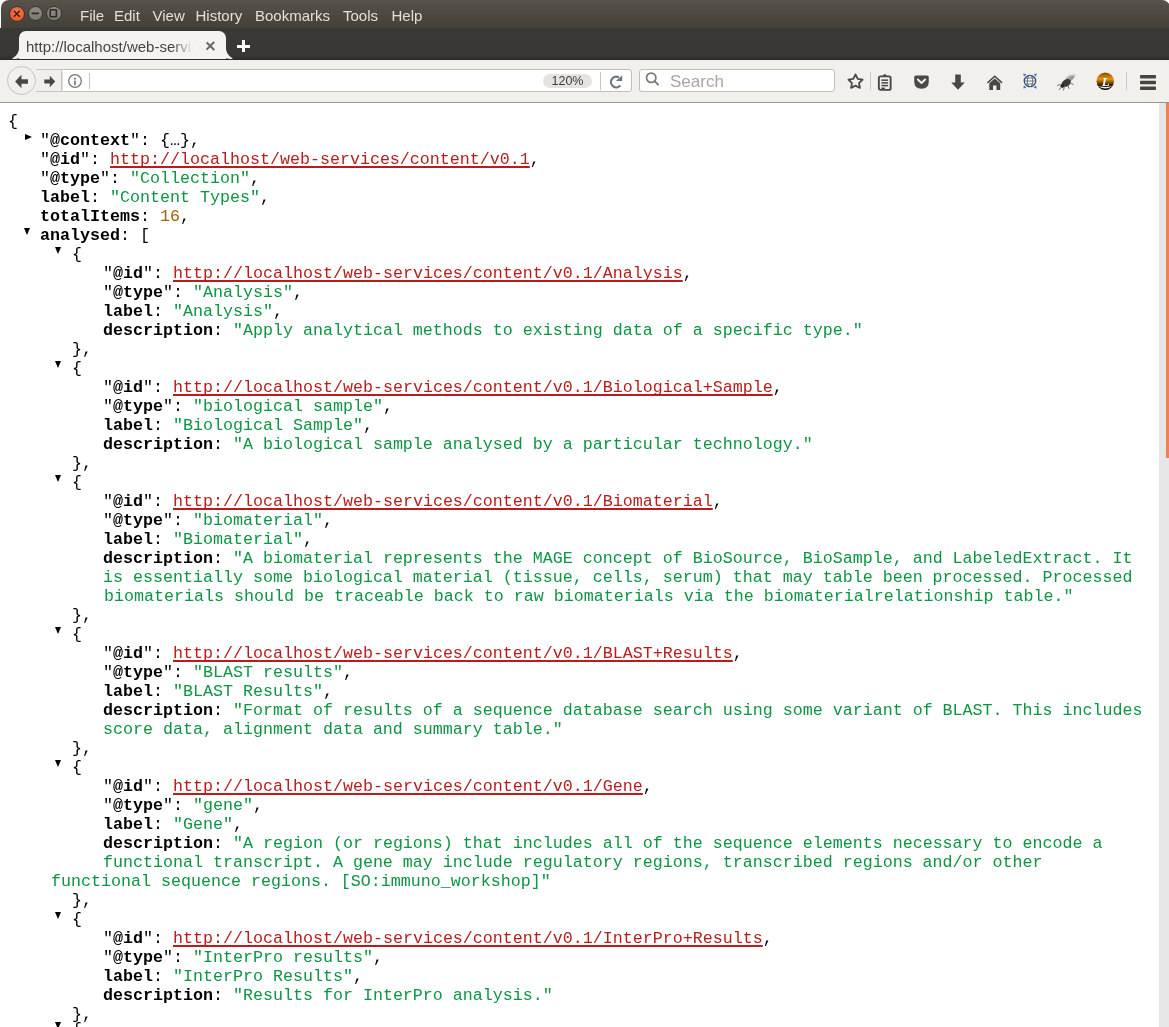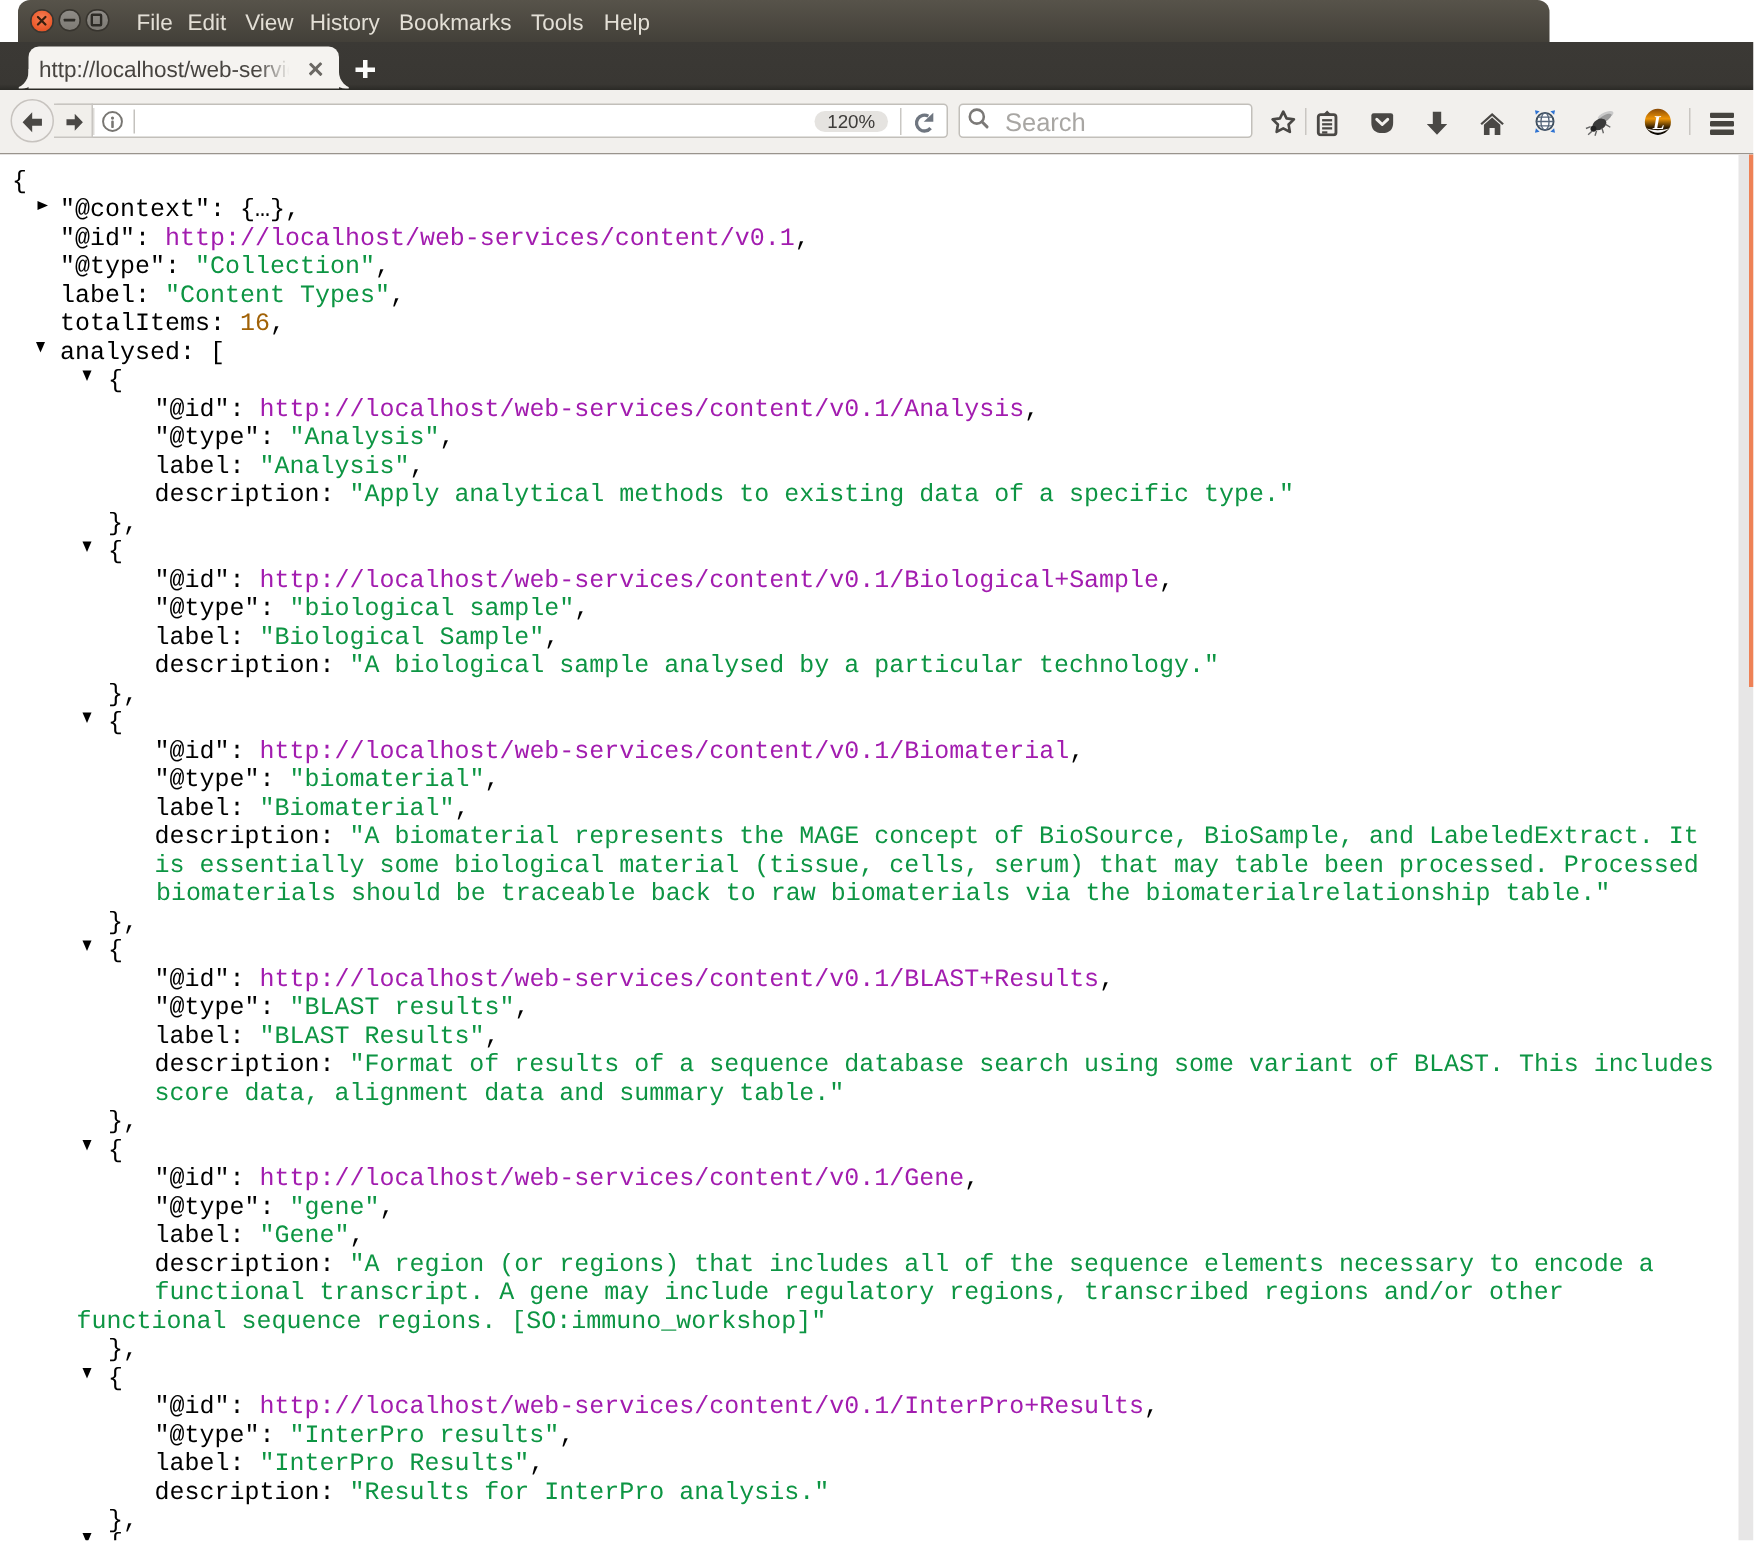--- a/index.html
+++ b/index.html
@@ -1,18 +1,18 @@
 <!DOCTYPE html>
 <html><head><meta charset="utf-8"><title>http://localhost/web-services/content/v0.1</title>
 <style>
 *{margin:0;padding:0;box-sizing:border-box}
 html,body{width:1169px;height:1027px;overflow:hidden}
 body{font-family:"Liberation Sans",sans-serif;background:#fff;position:relative}
 
-#titlebar{position:absolute;left:12px;top:0;width:1021px;height:28px;
+#titlebar{position:absolute;left:1px;top:0;width:1169px;height:28px;
  background:linear-gradient(#57534a,#434039);border-radius:8px 8px 0 0}
 #titlebar .menus{position:absolute;top:5px;left:0;height:22px;color:#e3dfd6;font-size:15px;line-height:22px}
 #titlebar .menus span{position:absolute;white-space:nowrap}
 .wbtn{position:absolute;border-radius:50%;}
 
 #tabstrip{position:absolute;left:0;top:28px;width:1169px;height:31.5px;
  background:linear-gradient(#3b3935 0%,#393733 88%,#2b2a26 100%)}
 #tab{position:absolute;left:19px;top:3.2px;width:207px;height:28.3px;background:#f5f3f0;
  border-radius:7px 7px 0 0}
 #tab:before,#tab:after{content:"";position:absolute;bottom:0;width:13px;height:13px;background:transparent}
@@ -43,24 +43,24 @@
  border-radius:7px;font-size:12.5px;line-height:14px;color:#3e3c3a;text-align:center}
 #searchbox{position:absolute;left:639px;top:9px;width:196px;height:23.5px;background:#fff;
  border:1px solid #c2bfba;border-radius:3px;}
 #searchbox .ph{position:absolute;left:30px;top:2.5px;font-size:17px;line-height:19px;color:#a8a6a3}
 .icon{position:absolute;top:0;left:0}
 
 #content{position:absolute;left:0;top:103px;width:1169px;height:924px;background:#fff;overflow:hidden;
  font-family:"Liberation Mono",monospace;font-size:16.664px;line-height:19px;color:#000}
 #jsonpad{height:8.5px}
 .ln{height:19px;white-space:pre}
-.k{font-weight:normal}
+.k{font-weight:bold}
 .s{color:#0d9543}
 .n{color:#a16207}
-.a{color:#a21caf;text-decoration-skip-ink:none;text-decoration-thickness:1.5px;text-underline-offset:2px}
+.a{color:#b91c1c;text-decoration:underline;text-decoration-skip-ink:none;text-decoration-thickness:1.5px;text-underline-offset:2px}
 .trr{position:absolute;width:0;height:0;border-left:7.5px solid #000;border-top:3.4px solid transparent;border-bottom:3.4px solid transparent}
 .trd{position:absolute;width:0;height:0;border-top:7.3px solid #000;border-left:3.3px solid transparent;border-right:3.3px solid transparent}
 #sbtrack{position:absolute;right:0;top:103px;width:10px;height:924px;background:#e7e6e6}
 #sbthumb{position:absolute;right:0;top:103px;width:3.5px;height:355px;background:#ee8156}
 </style></head>
 <body>
 <div id="titlebar">
 <div class="wbtn" style="left:7.8px;top:5.8px;width:16.6px;height:16.6px;background:radial-gradient(circle at 50% 38%, #f57f55, #ec5c2e 62%, #d44a1e);border:1.5px solid #393630">
 <svg class="icon" style="position:absolute;left:0;top:0" width="13.6" height="13.6" viewBox="0 0 13.6 13.6">
         <path d="M4.3 4.3 L9.3 9.3 M9.3 4.3 L4.3 9.3" stroke="#371e0e" stroke-width="1.5" stroke-linecap="round"></path>

